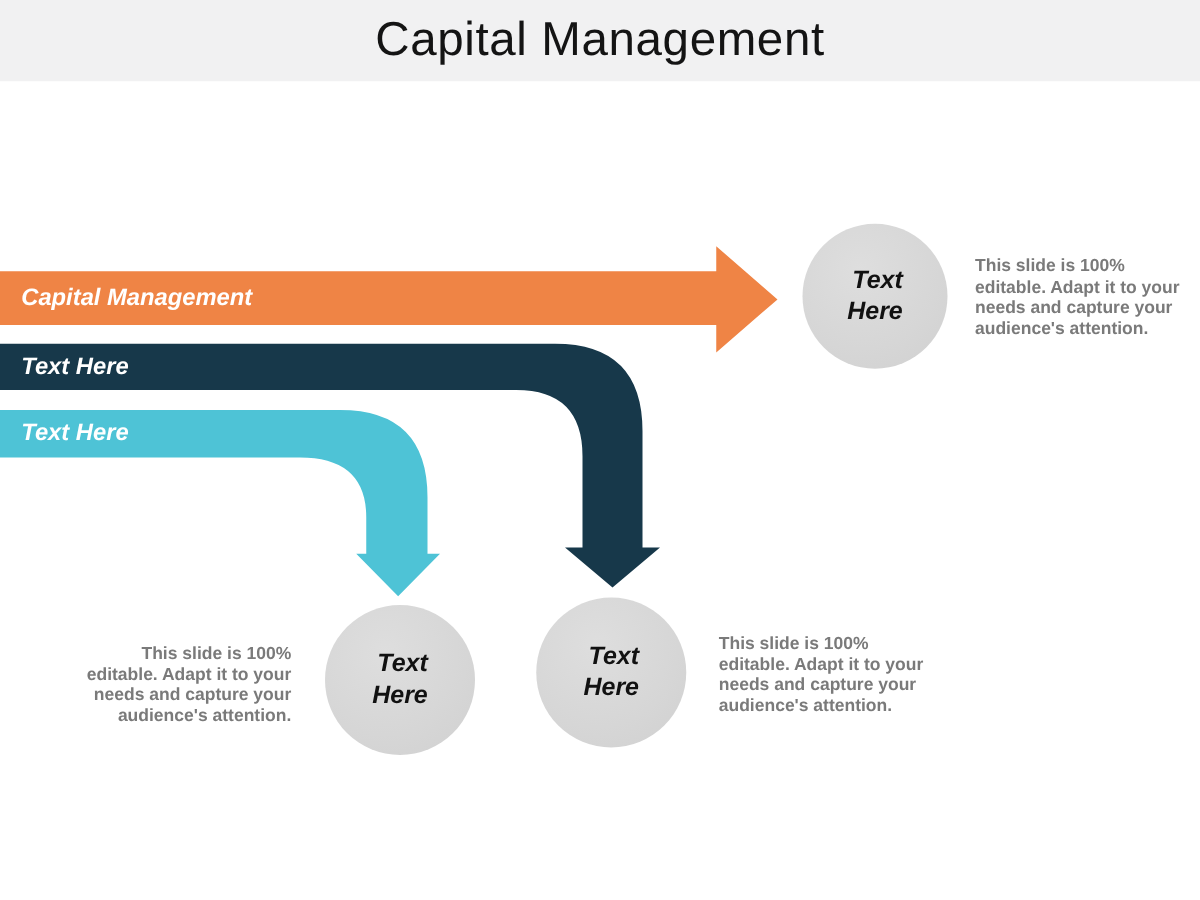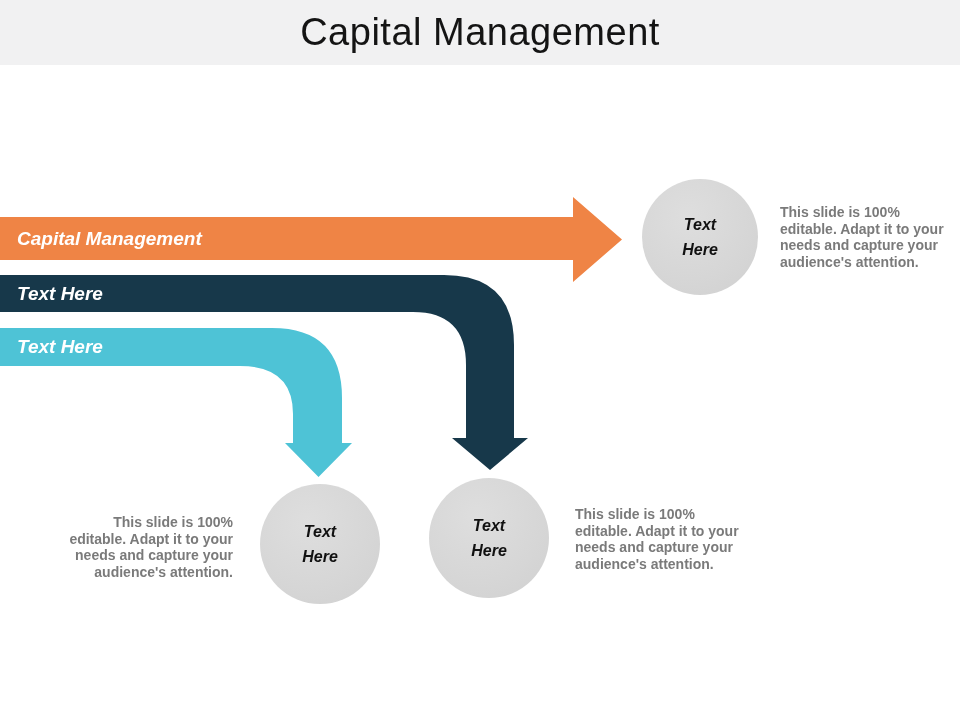--- a/index.html
+++ b/index.html
@@ -44,25 +44,25 @@
   .band-label.l1 { top: 217px; height: 43px; width: 540px; }
   .band-label.l2 { top: 275px; height: 37px; width: 430px; }
   .band-label.l3 { top: 328px; height: 38px; width: 260px; }
 
   
   .circle {
     position: absolute;
     border-radius: 50%;
     background: radial-gradient(circle at 40% 32%, #dedede 0%, #d6d6d6 60%, #d0d0d0 100%);
     display: flex; align-items: center; justify-content: center;
-    text-align: center;
+    text-align: right;
     color: #111111;
     font-style: italic;
     font-weight: 700;
-    font-size: 16px;
+    font-size: 20px;
     line-height: 25px;
     white-space: pre-line;
   }
   .circle.c1 { left: 642px; top: 179px; width: 116px; height: 116px; }
   .circle.c2 { left: 429px; top: 478px; width: 120px; height: 120px; }
   .circle.c3 { left: 260px; top: 484px; width: 120px; height: 120px; }
 
   
   .desc {
     position: absolute;

